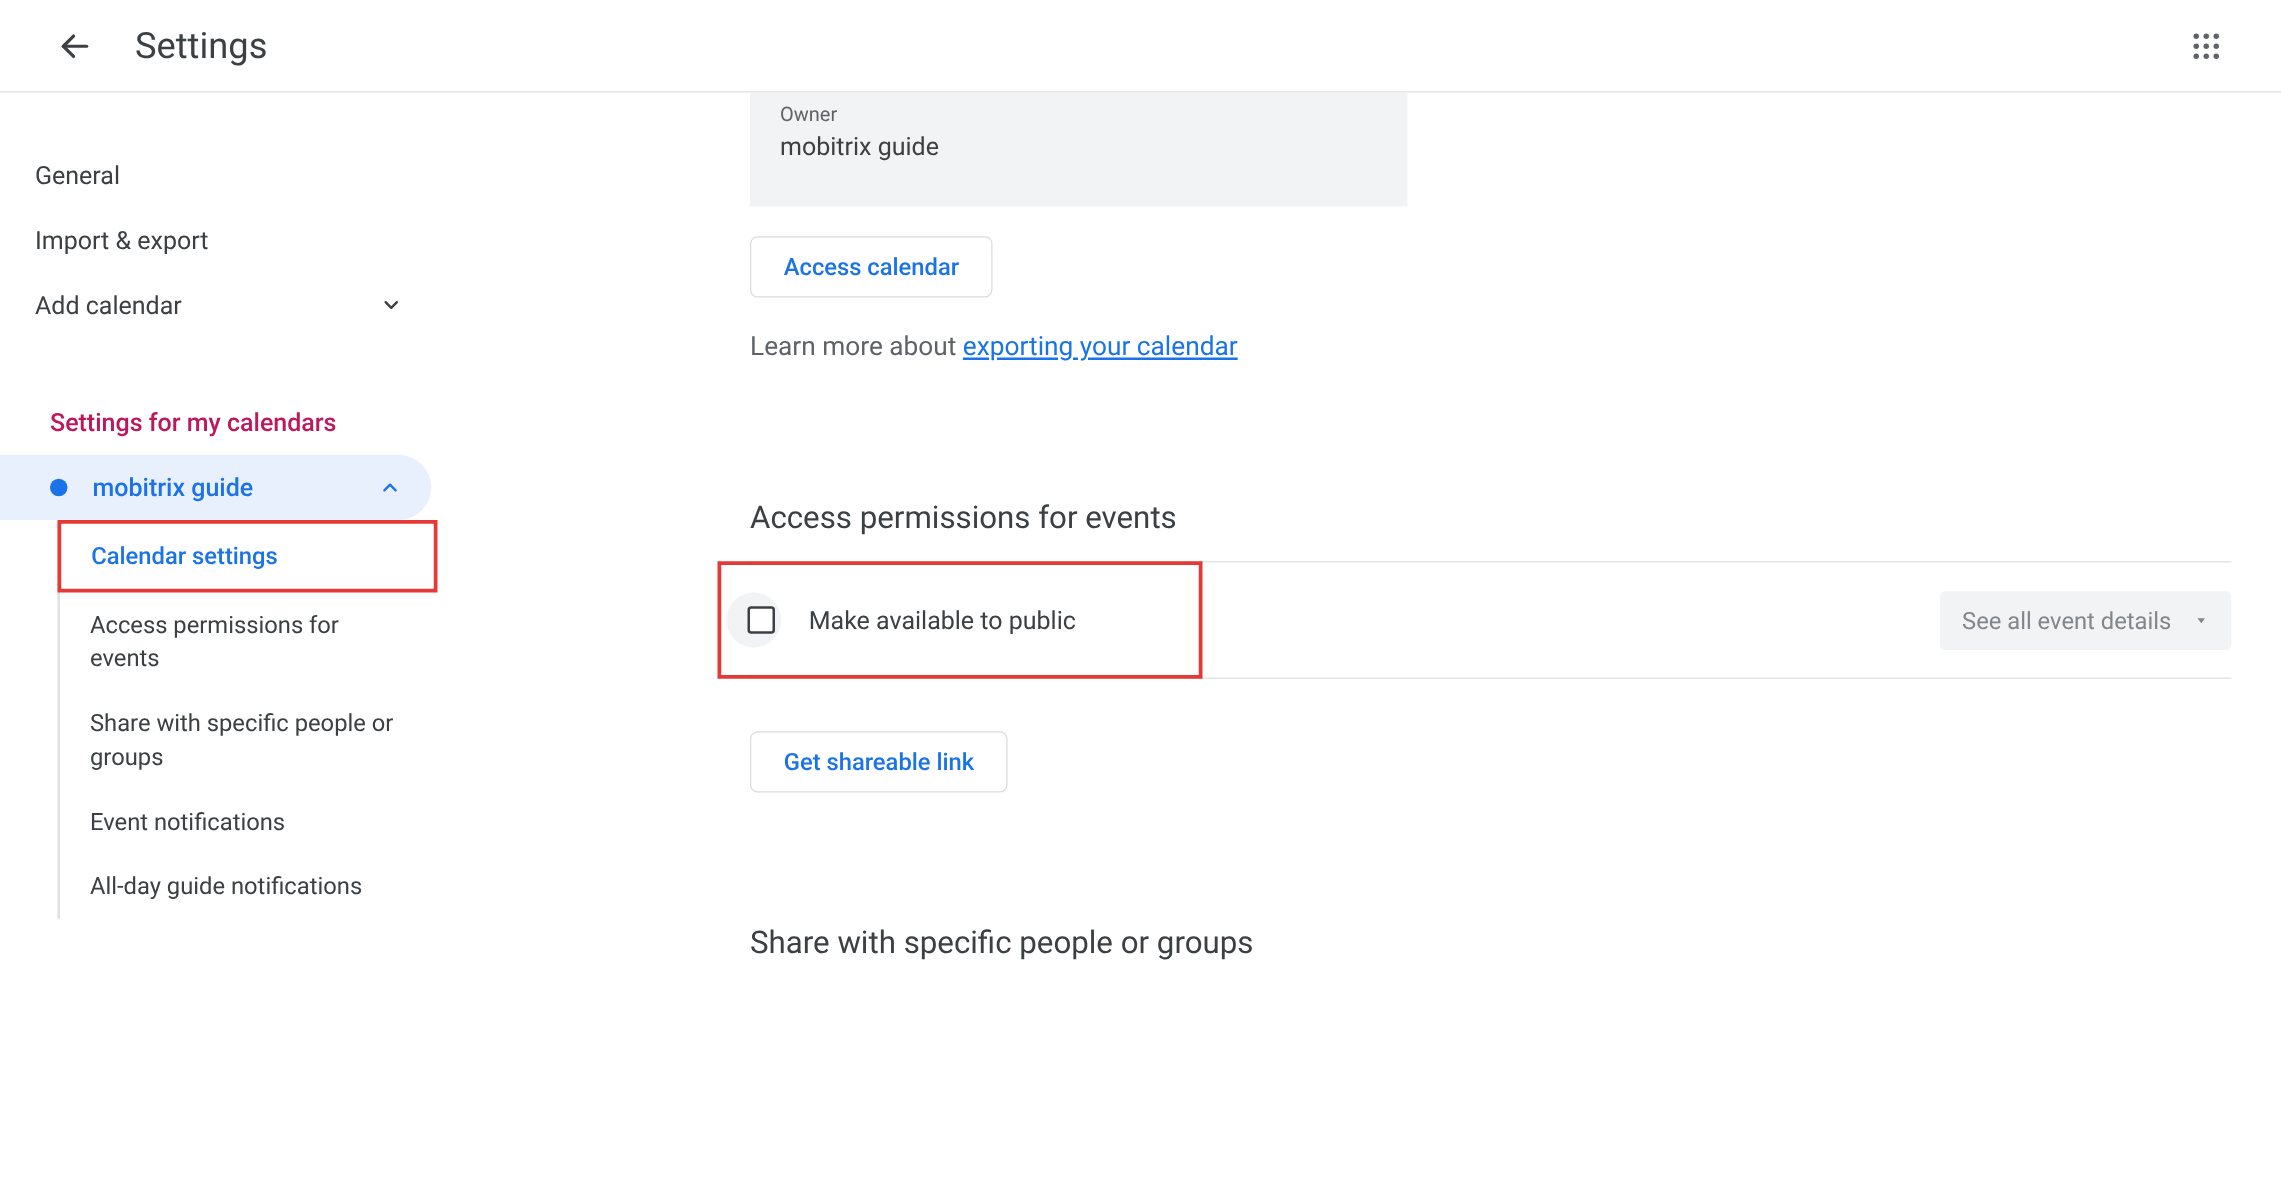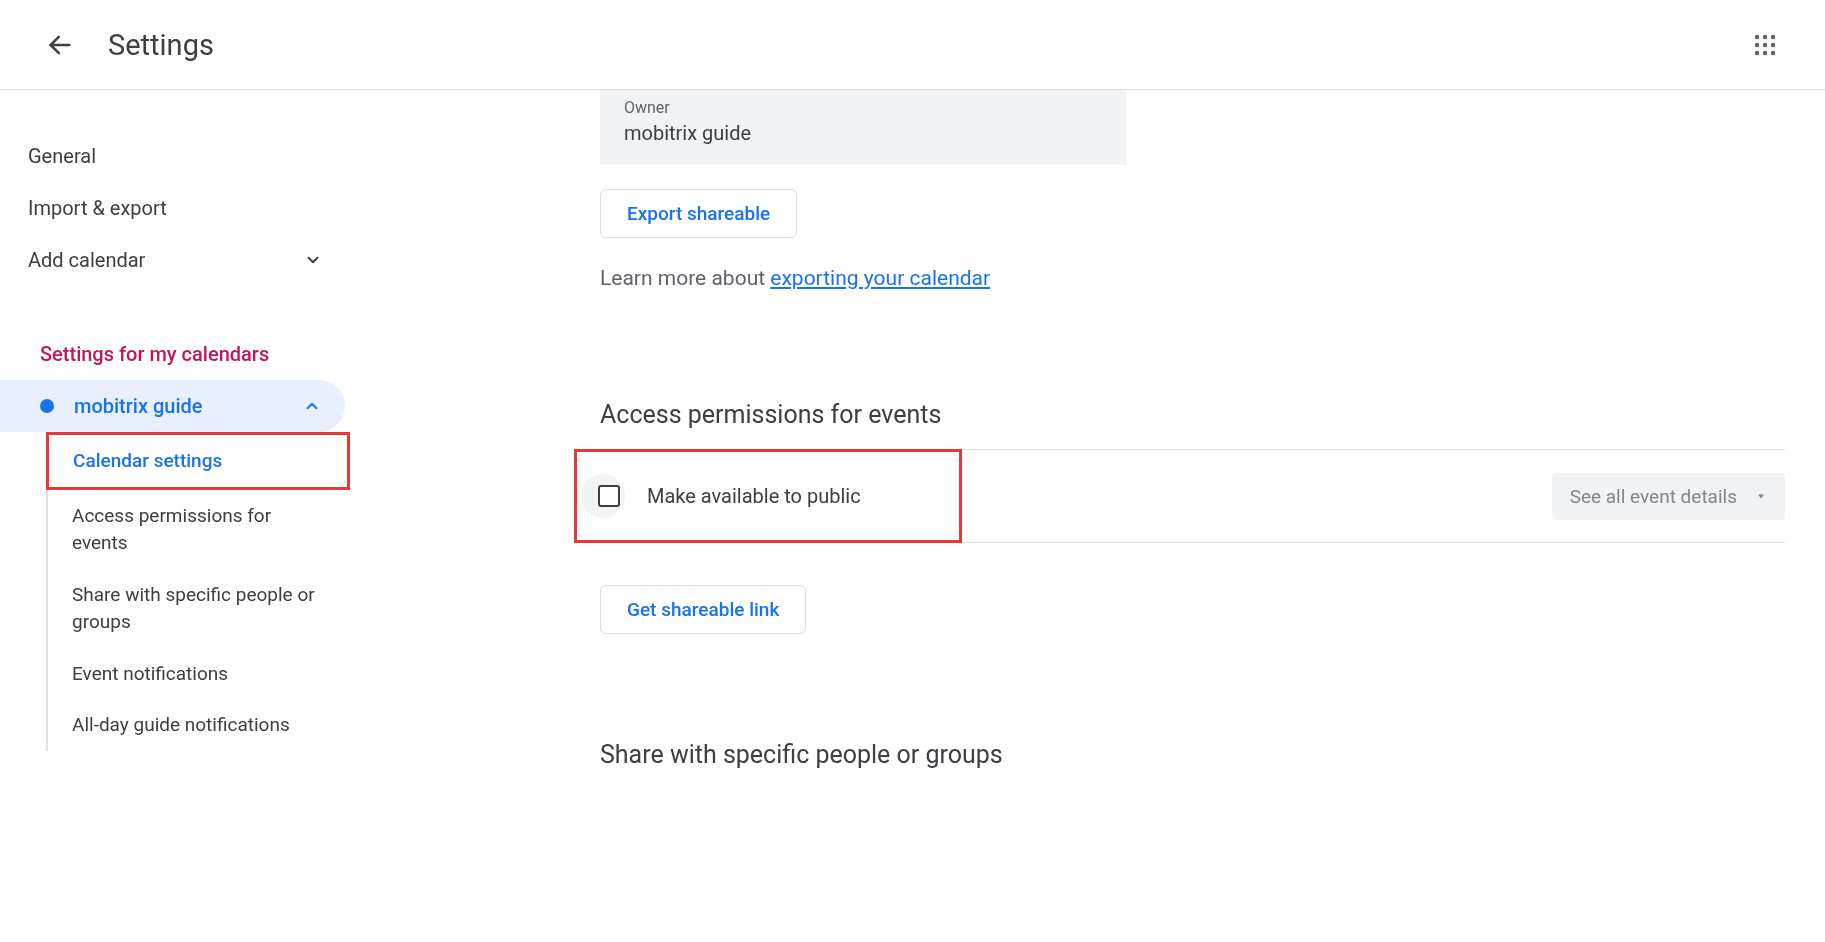--- a/index.html
+++ b/index.html
@@ -10,21 +10,21 @@
     width: 1825px;
     height: 942px;
     overflow: hidden;
   }
 
   
   .header {
     display: flex;
     align-items: center;
     justify-content: space-between;
-    height: 90px;
+    height: 74px;
     padding: 0 40px 0 40px;
     border-bottom: 1px solid #e0e0e0;
   }
   .header-left {
     display: flex;
     align-items: center;
     gap: 28px;
   }
   .back-btn {
     width: 40px;
@@ -118,21 +118,21 @@
   }
 
   
   .main {
     flex: 1;
     padding: 0 40px 0 250px;
     overflow: hidden;
   }
   .owner-box {
     background: #f1f3f4;
-    padding: 8px 24px 20px 24px;
+    padding: 8px 24px 36px 24px;
     width: 526px;
   }
   .owner-label {
     font-size: 16px;
     color: #5f6368;
   }
   .owner-value {
     font-size: 20px;
     color: #3c4043;
     margin-top: 4px;
@@ -294,21 +294,21 @@
     </div>
   </div>
 
   <div class="main">
     <div class="owner-box">
       <div class="owner-label">Owner</div>
       <div class="owner-value">mobitrix guide</div>
     </div>
 
     <div class="outline-btn">
-      <span>Export shareable</span>
+      <span>Access calendar</span>
     </div>
 
     <div class="learn-more">
       <span>Learn more about </span><a href="#">exporting your calendar</a>
     </div>
 
     <div class="section-heading">Access permissions for events</div>
 
     <div class="section-box">
       <div class="perm-row">

